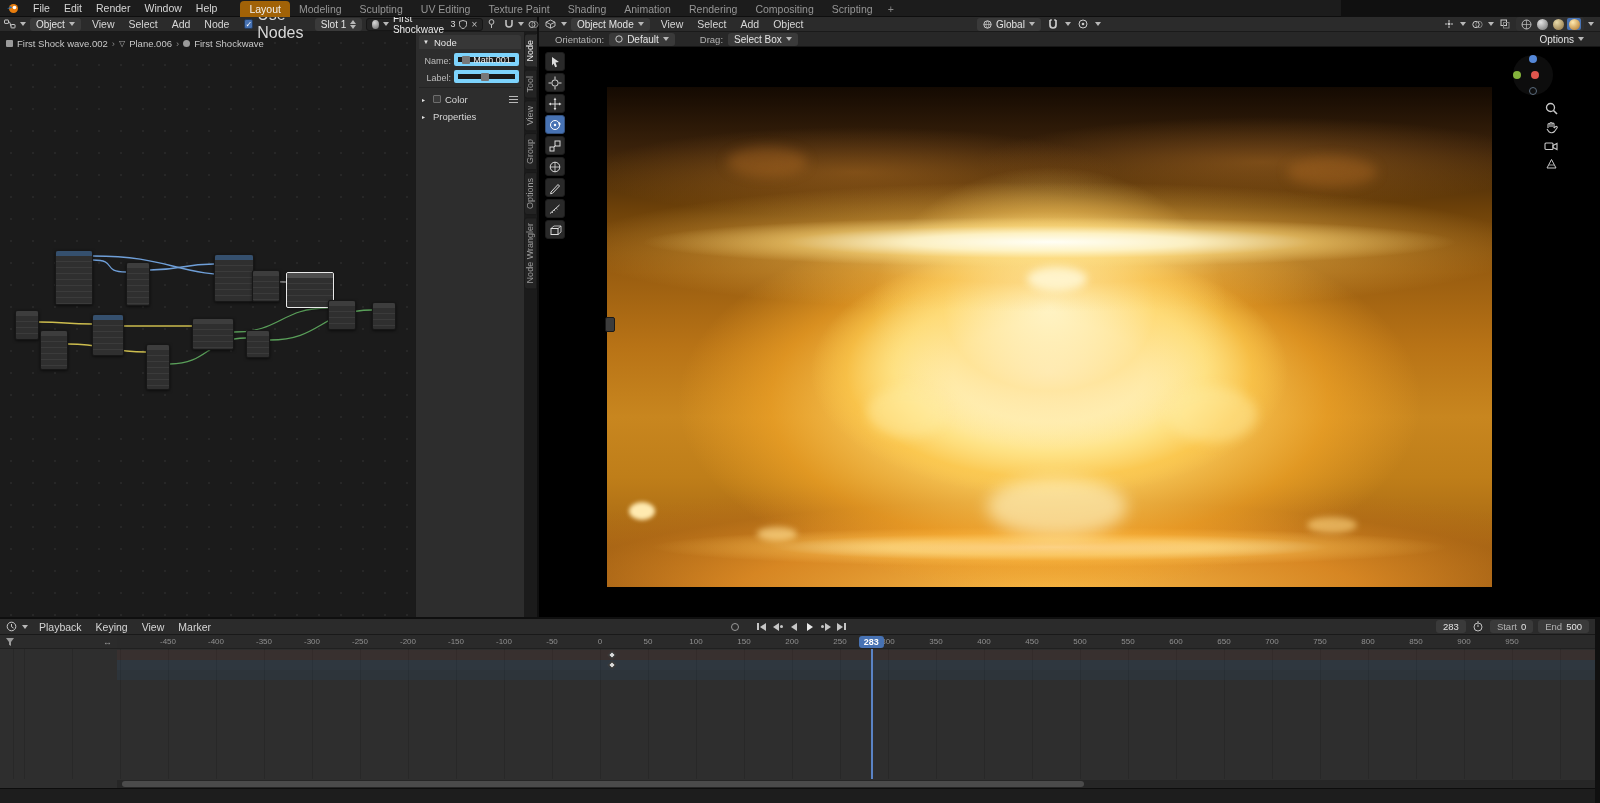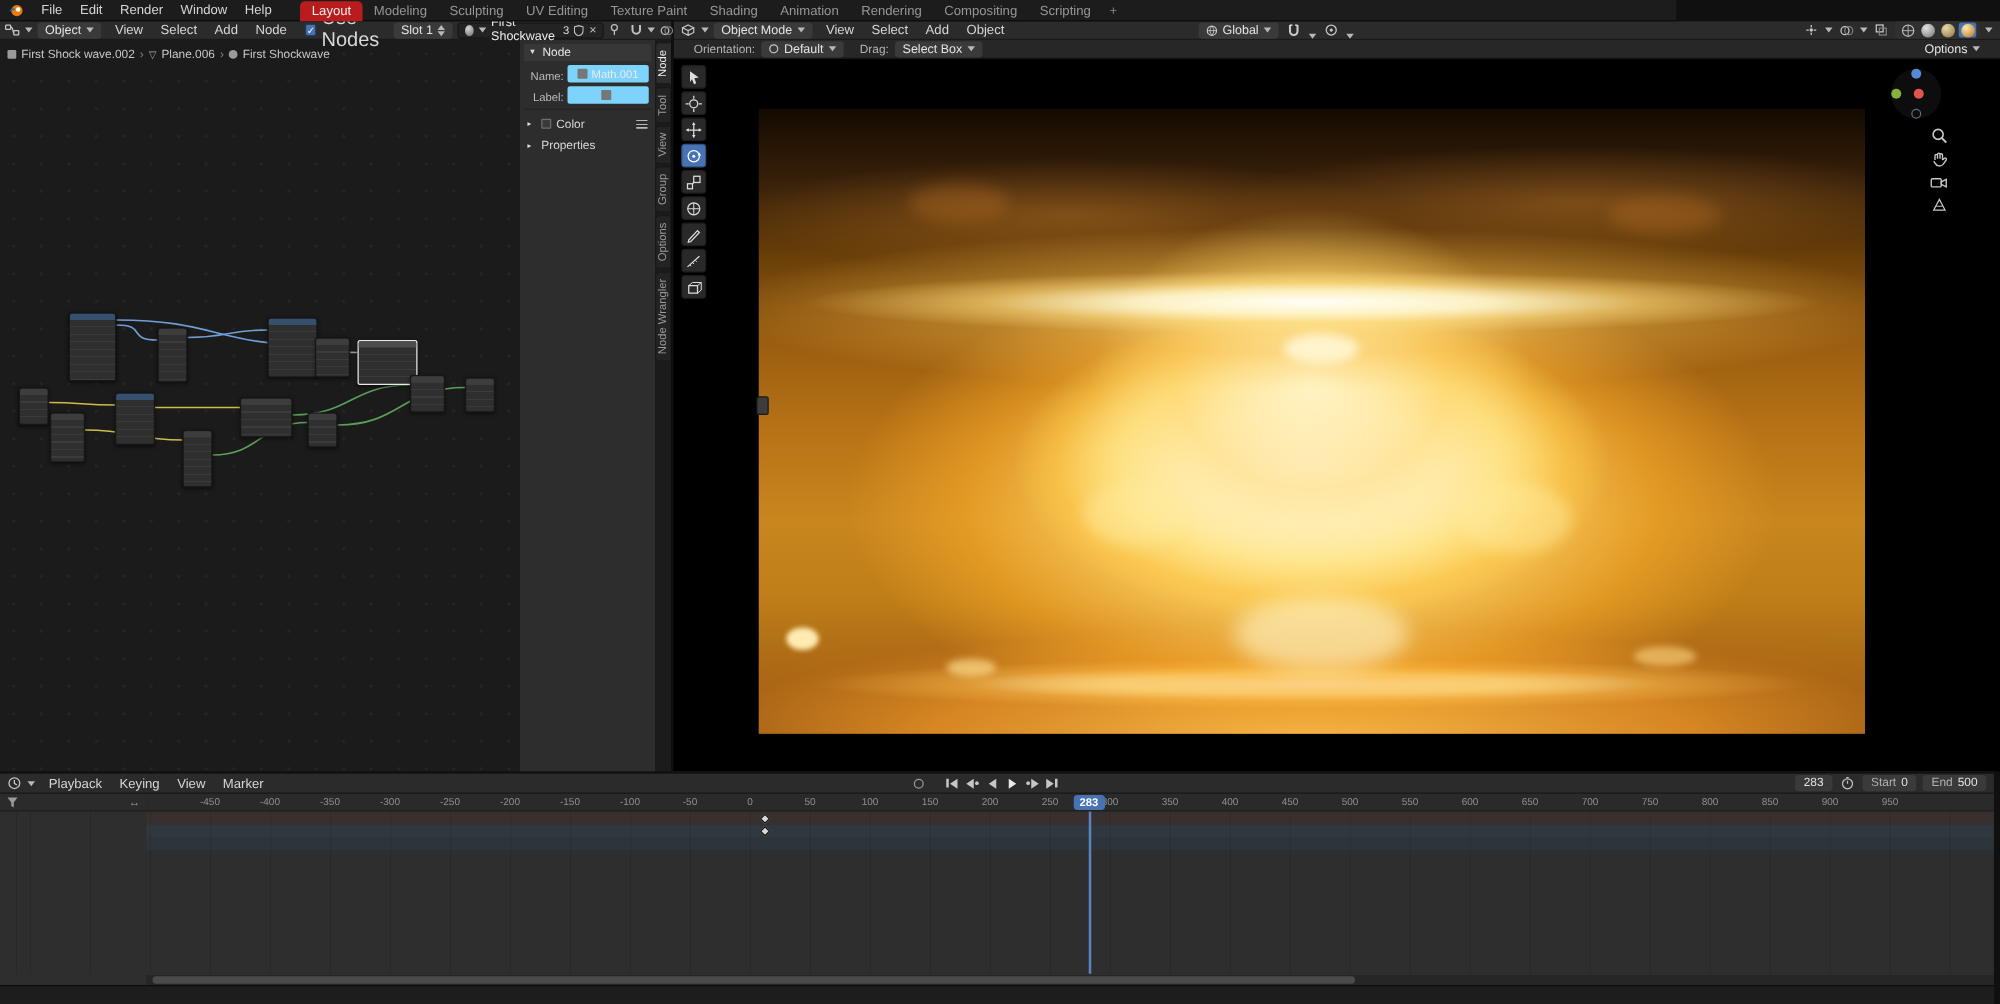--- a/index.html
+++ b/index.html
@@ -8,21 +8,21 @@
     -webkit-font-smoothing:antialiased; }
 
   
   #topbar { position:absolute; left:0; top:0; width:1341px; height:17px; background:#1c1c1c;
     display:flex; align-items:center; gap:2px; border-bottom:1px solid #0e0e0e; z-index:50; }
   #blender-logo { width:14px; height:12px; margin:0 4px 0 6px; display:flex; align-items:center; }
   .menu { padding:1px 7px; color:#d6d6d6; font-size:10.5px; cursor:default; }
   #topbar-menus { display:flex; }
   #workspaces { display:flex; margin-left:14px; height:17px; align-items:flex-end; }
   .ws { padding:2px 9px 2px 9px; font-size:10.5px; color:#969696; border-radius:4px 4px 0 0; }
-  .ws.active { background:#b91c1c; color:#f0f0f0; }
+  .ws.active { background:#a16207; color:#f0f0f0; }
   .ws.plus { color:#8a8a8a; padding:2px 6px; }
 
   
   .ed-header { position:absolute; left:0; top:0; right:0; height:15px; background:#2b2b2b;
     display:flex; align-items:center; gap:4px; border-bottom:1px solid #1a1a1a; padding:0 4px; z-index:30;}
   .dd { display:inline-flex; align-items:center; gap:4px; background:#3a3a3a; border-radius:3px;
     height:13px; padding:0 6px; font-size:10px; color:#e4e4e4; white-space:nowrap; }
   .tri-d { width:0; height:0; border-left:3px solid transparent; border-right:3px solid transparent;
     border-top:4px solid #b8b8b8; display:inline-block; }
   .tri-u { width:0; height:0; border-left:3px solid transparent; border-right:3px solid transparent;
@@ -55,21 +55,21 @@
     background:radial-gradient(circle at 35% 30%, #d6d6d6, #6b6b6b); display:inline-block; }
   .count-badge { font-size:9px; color:#dedede; }
 
   
   #npanel { position:absolute; left:415px; top:15px; width:109px; height:585px; background:#2d2d2d;
     border-left:1px solid #1a1a1a; z-index:4; }
   .panel-header { height:14px; margin:3px 3px 2px 3px; background:#373737; border-radius:3px 3px 0 0;
     display:flex; align-items:center; gap:4px; padding:0 4px; font-size:9.5px; color:#e6e6e6; }
   .prow { display:flex; align-items:flex-end; height:15px; margin:2px 5px; gap:3px; }
   .plabel { width:30px; text-align:right; font-size:9px; color:#bdbdbd; }
-  .pfield { flex:1; background:#191919; border:7px solid #7dd3fc; border-radius:2px; height:13px;
+  .pfield { flex:1; background:#191919; border:4px solid #7dd3fc; border-radius:2px; height:13px;
     display:flex; align-items:center; justify-content:center; gap:3px; font-size:9px; color:#eaeaea; }
   .pfield .fic { width:8px; height:8px; background:#777; border-radius:1px; }
   .csec { display:flex; align-items:center; gap:4px; height:14px; margin:3px 6px; font-size:9.5px; color:#d8d8d8; }
   .swatch { width:8px; height:8px; border:1px solid #6e6e6e; background:#3a3a3a; border-radius:1px; }
   .hamburger { width:9px; height:7px;
     background:repeating-linear-gradient(180deg,#b9b9b9 0 1px, transparent 1px 3px); margin-left:auto; }
   #ntabs { position:absolute; left:524px; top:17px; width:13px; display:flex; flex-direction:column;
     gap:2px; z-index:5; }
   .ntab { writing-mode:vertical-rl; transform:rotate(180deg); font-size:9px; color:#9b9b9b;
     background:#232323; border:1px solid #191919; padding:5px 0; text-align:center; width:13px;
@@ -389,21 +389,21 @@
       <span>Object Mode</span>
         <span class="tri-d"></span>
     </span>
     <span id="vp-menus" style="display:flex">
         <span class="menu">View</span>
         <span class="menu">Select</span>
         <span class="menu">Add</span>
         <span class="menu">Object</span>
       </span>
 
-    <span style="position:absolute;left:420px;display:flex;align-items:flex-end;gap:5px">
+    <span style="position:absolute;left:438px;display:flex;align-items:center;gap:5px">
       <span class="dd">
         <svg class="ic" width="9" height="9" viewBox="0 0 9 9">
             <circle cx="4.5" cy="4.5" r="3.7" fill="none" stroke="#c9c9c9"></circle>
             <path d="M0.8 4.5 H8.2 M4.5 0.8 C6.5 3 6.5 6 4.5 8.2 M4.5 0.8 C2.5 3 2.5 6 4.5 8.2" fill="none" stroke="#c9c9c9" stroke-width="0.7"></path>
           </svg>
         <span>Global</span>
           <span class="tri-d"></span>
       </span>
       <span class="mini-icon">
         <svg class="ic" width="10" height="11" viewBox="0 0 10 11">
@@ -465,21 +465,21 @@
 
   <div id="vp-toolsettings">
     <span class="ts-label">Orientation:</span>
     <span class="dd">
       <svg class="ic" width="8" height="8" viewBox="0 0 8 8">
           <circle cx="4" cy="4" r="3.2" fill="none" stroke="#c9c9c9"></circle>
         </svg>
       <span>Default</span>
         <span class="tri-d"></span>
     </span>
-    <span class="ts-label" style="margin-left:8px">Drag:</span>
+    <span class="ts-label" style="margin-left:20px">Drag:</span>
     <span class="dd">
       <span>Select Box</span>
         <span class="tri-d"></span>
     </span>
     <span style="flex:1"></span>
     <span class="dd" style="background:transparent">
       <span>Options</span>
         <span class="tri-d"></span>
     </span>
   </div>

